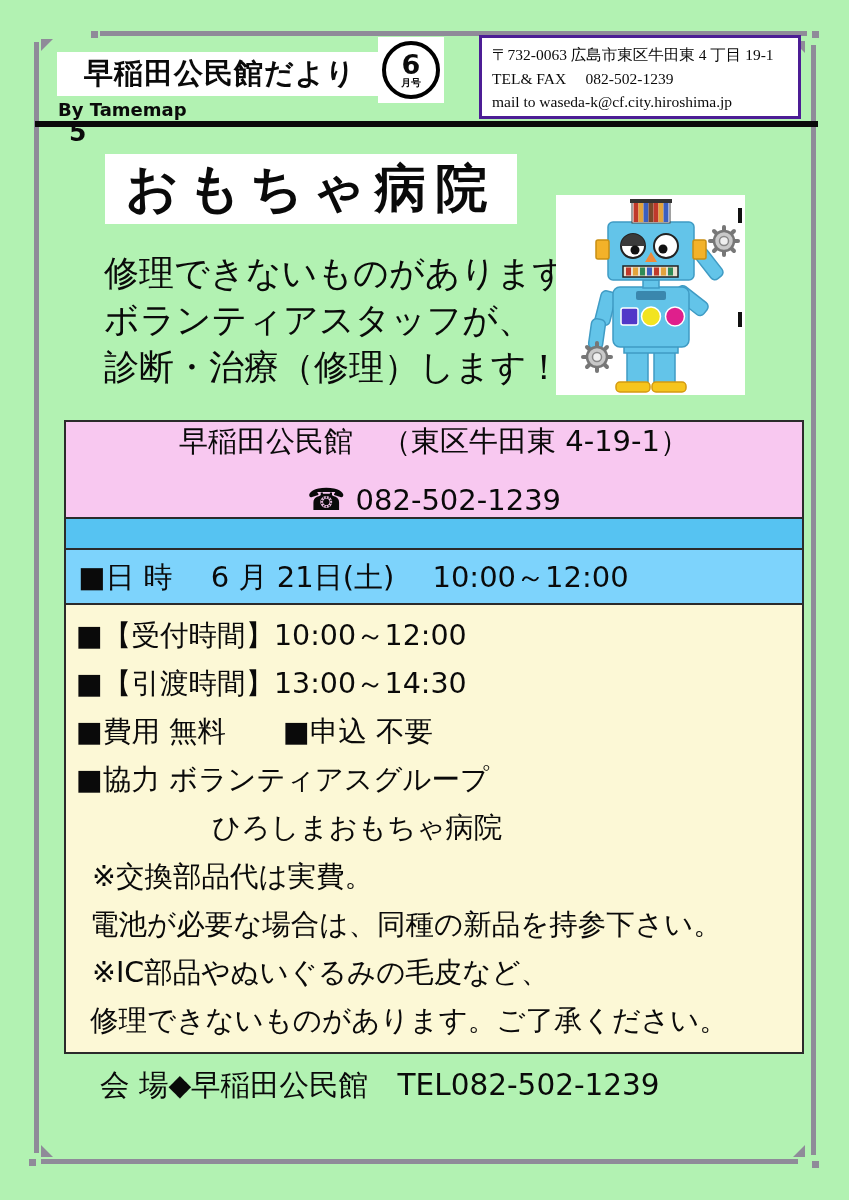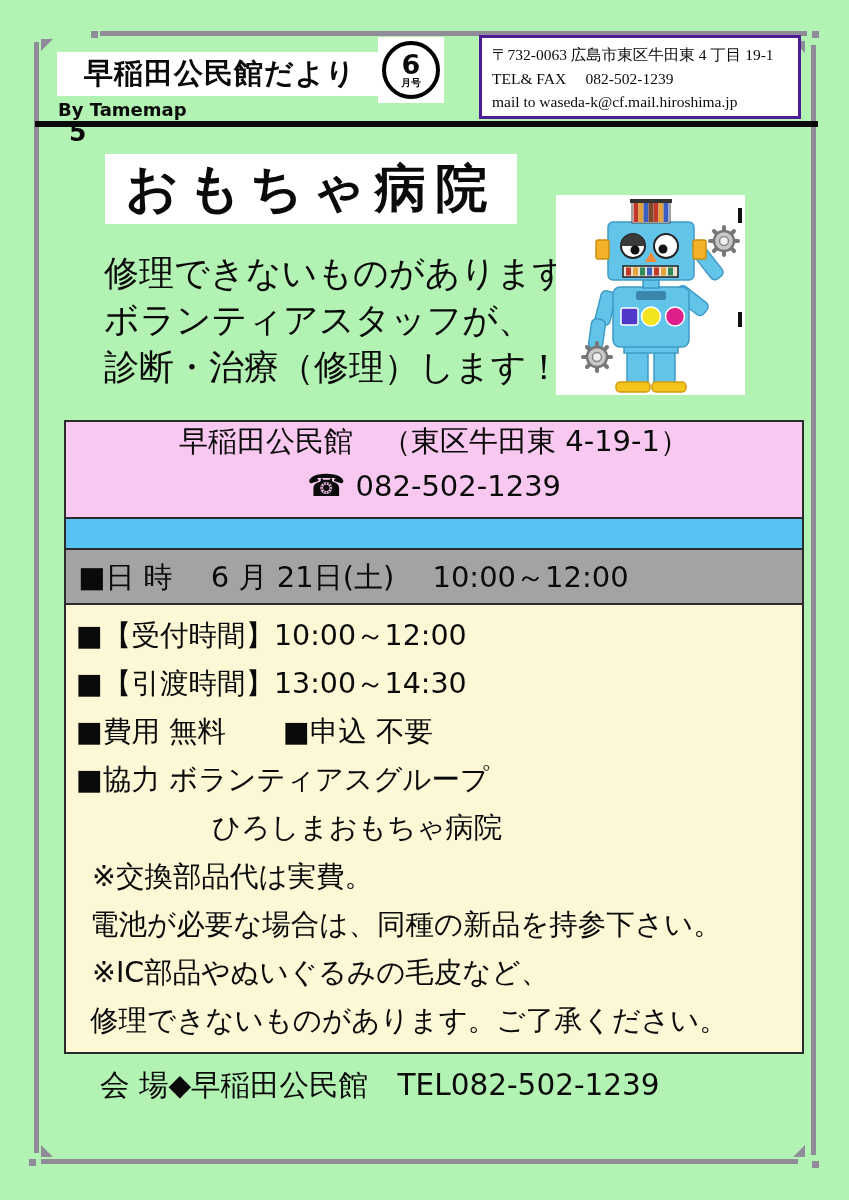--- a/index.html
+++ b/index.html
@@ -51,25 +51,25 @@
   #main-title-box { position:absolute; left:105px; top:154px; width:412px; height:70px;
     background:#ffffff; display:flex; align-items:flex-end; justify-content:center; }
   #main-title-box span { font-size:52px; font-weight:bold; letter-spacing:9px; white-space:nowrap; }
   #description { position:absolute; left:104px; top:250px; width:470px; }
   #description .desc-line { font-size:35px; line-height:47px; white-space:nowrap; }
   #robot-box { position:absolute; left:556px; top:195px; width:189px; height:200px; background:#ffffff; }
 
   
   .band { position:absolute; left:64px; width:740px; border:2px solid #2b2b2b; }
   #venue-box { top:420px; height:99px; background:#f8c8f0;
-    display:flex; flex-direction:column; align-items:center; justify-content:flex-start; gap:5px; }
+    display:flex; flex-direction:column; align-items:center; justify-content:space-between; gap:5px; }
   #venue-box .vline { font-size:29px; white-space:nowrap; }
   #venue-phone-icon { font-size:31px; margin-right:10px; }
   #blue-bar { top:517px; height:33px; background:#56c3f2; }
-  #datetime-row { top:548px; height:60px; background:#a3a3a3;
+  #datetime-row { top:548px; height:60px; background:#7dd3fc;
     display:flex; align-items:center; padding-left:12px; }
   #datetime-row span { font-size:29px; white-space:nowrap; }
   #details-box { top:603px; height:451px; background:#fcf8d6;
     display:flex; flex-direction:column; justify-content:space-evenly; padding:2px 8px; }
   .detail-line { font-size:28.5px; white-space:nowrap; }
   .ind-a { margin-left:2px; }
   .ind-center { margin-left:138px; }
   .ind-b { margin-left:18px; }
   .ind-c { margin-left:16px; }
 
@@ -101,21 +101,21 @@
   </div>
   <div id="month-box">
     <div id="month-circle">
       <span id="month-number">6</span>
       <span id="month-suffix">月号</span>
     </div>
   </div>
   <div id="contact-box">
     <div>〒732-0063 広島市東区牛田東 4 丁目 19-1</div>
     <div>TEL&amp; FAX　 082-502-1239</div>
-    <div>mail to waseda-k@cf.mail.hiroshima.jp</div>
+    <div>mail to waseda-k@cf.city.hiroshima.jp</div>
   </div>
   <div id="header-rule"></div>
   <div id="page-number">5</div>
 
   <div id="main-title-box">
     <span>おもちゃ病院</span>
   </div>
   <div id="description">
     <div class="desc-line">修理できないものがあります</div>
     <div class="desc-line">ボランティアスタッフが、</div>

